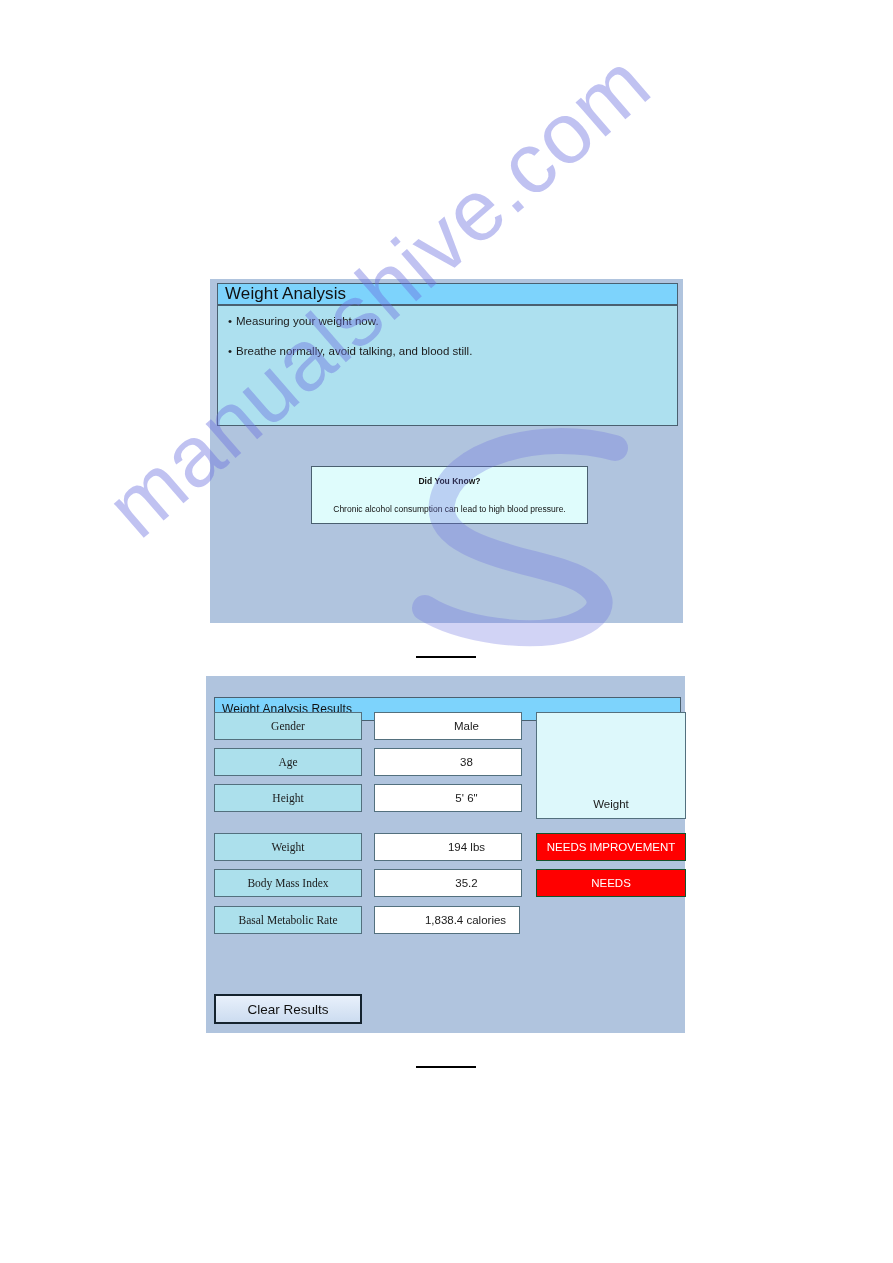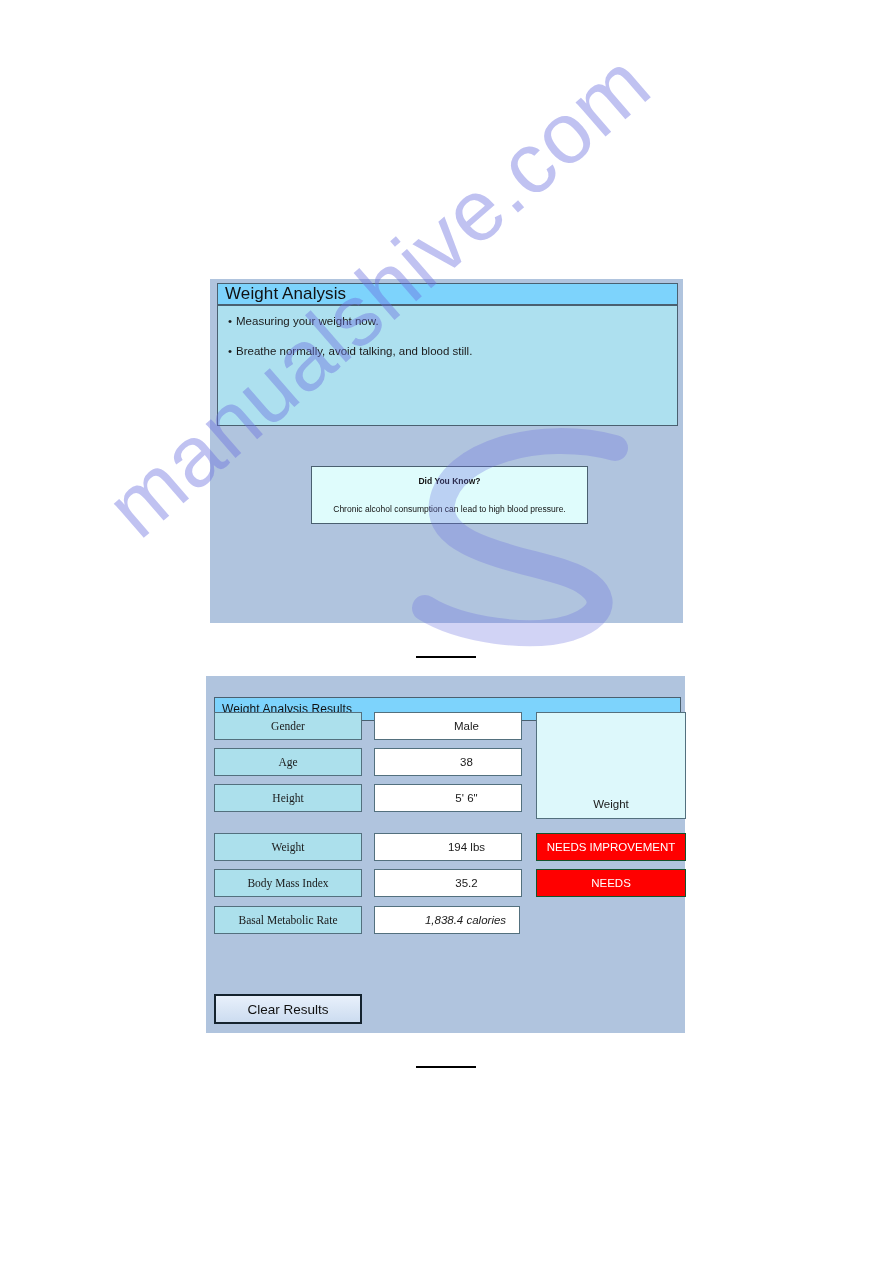--- a/index.html
+++ b/index.html
@@ -175,21 +175,21 @@
     width: 148px;
     background: #ace0ec;
     font-family: Liberation Serif, serif;
   }
   .cell-value {
     left: 160px;
     width: 148px;
     background: #ffffff;
     padding-left: 37px;
   }
-  .cell-value.narrow { width: 146px; font-style: italic; }
+  .cell-value.narrow { width: 146px; }
   .cell-badge {
     left: 322px;
     width: 150px;
     background: #ff0000;
     color: #ffffff;
     font-size: 11.5px;
     border: 1px solid #14532d;
   }
 
   #ratings-box {

